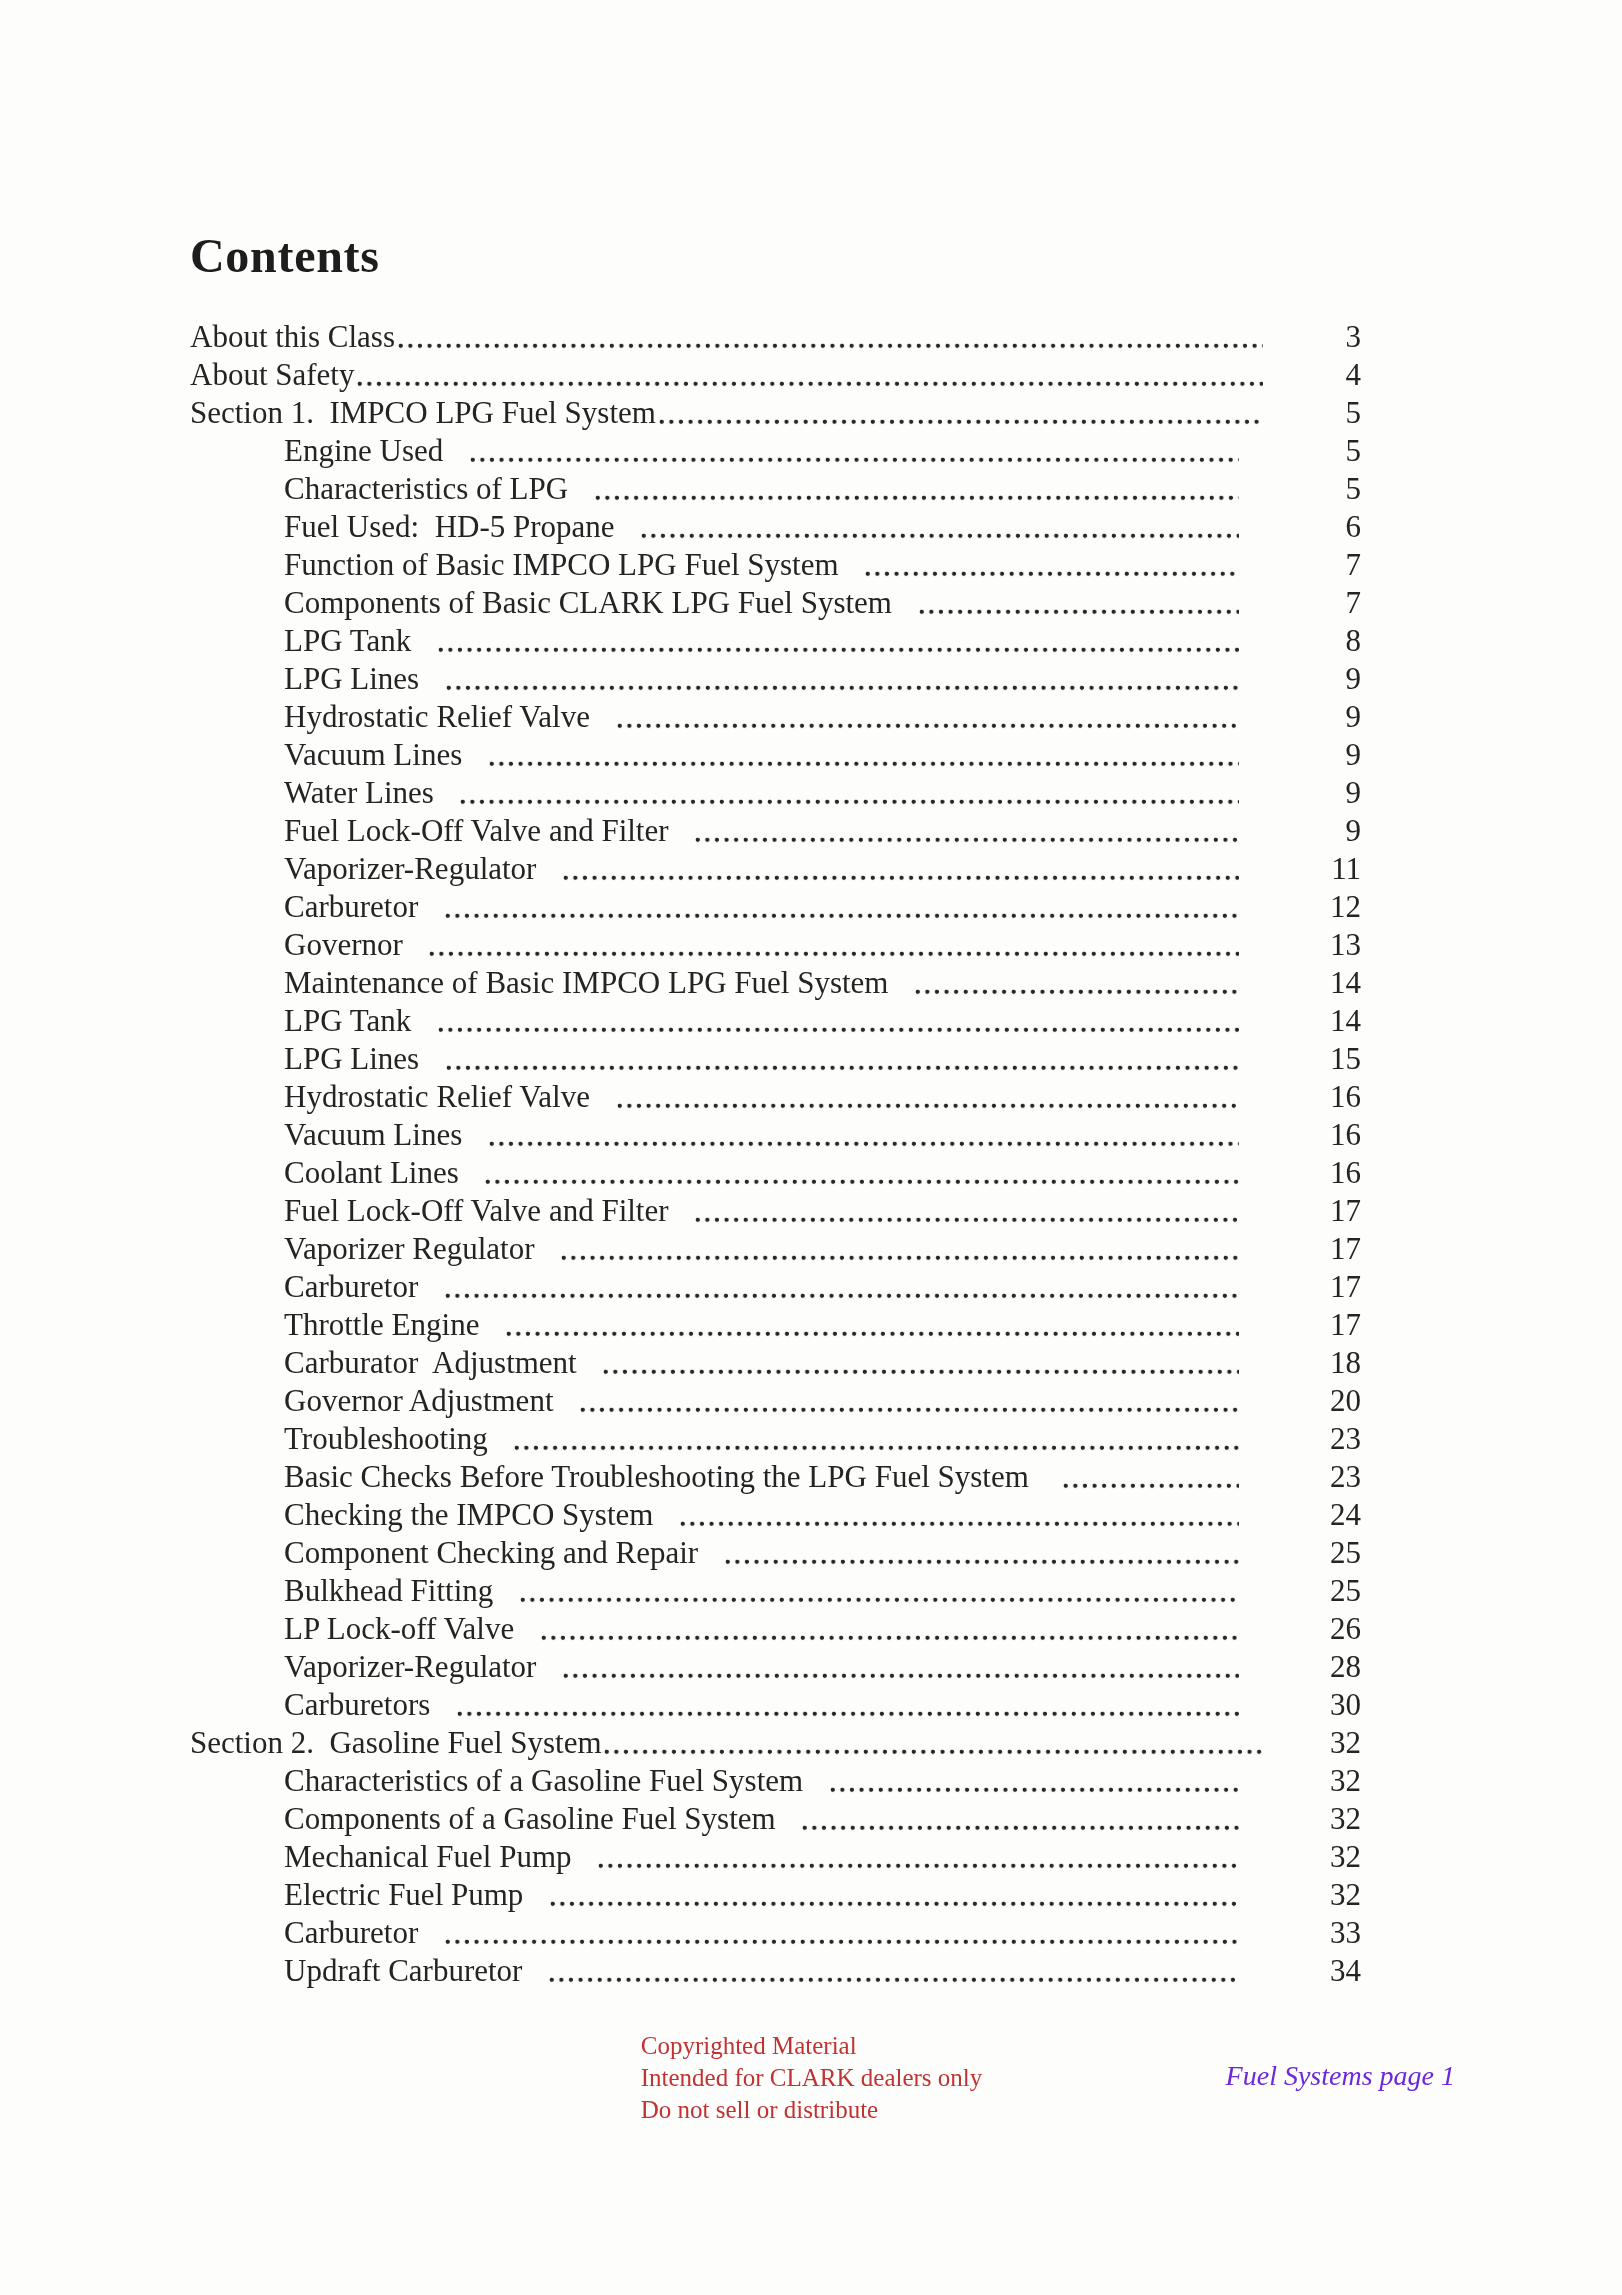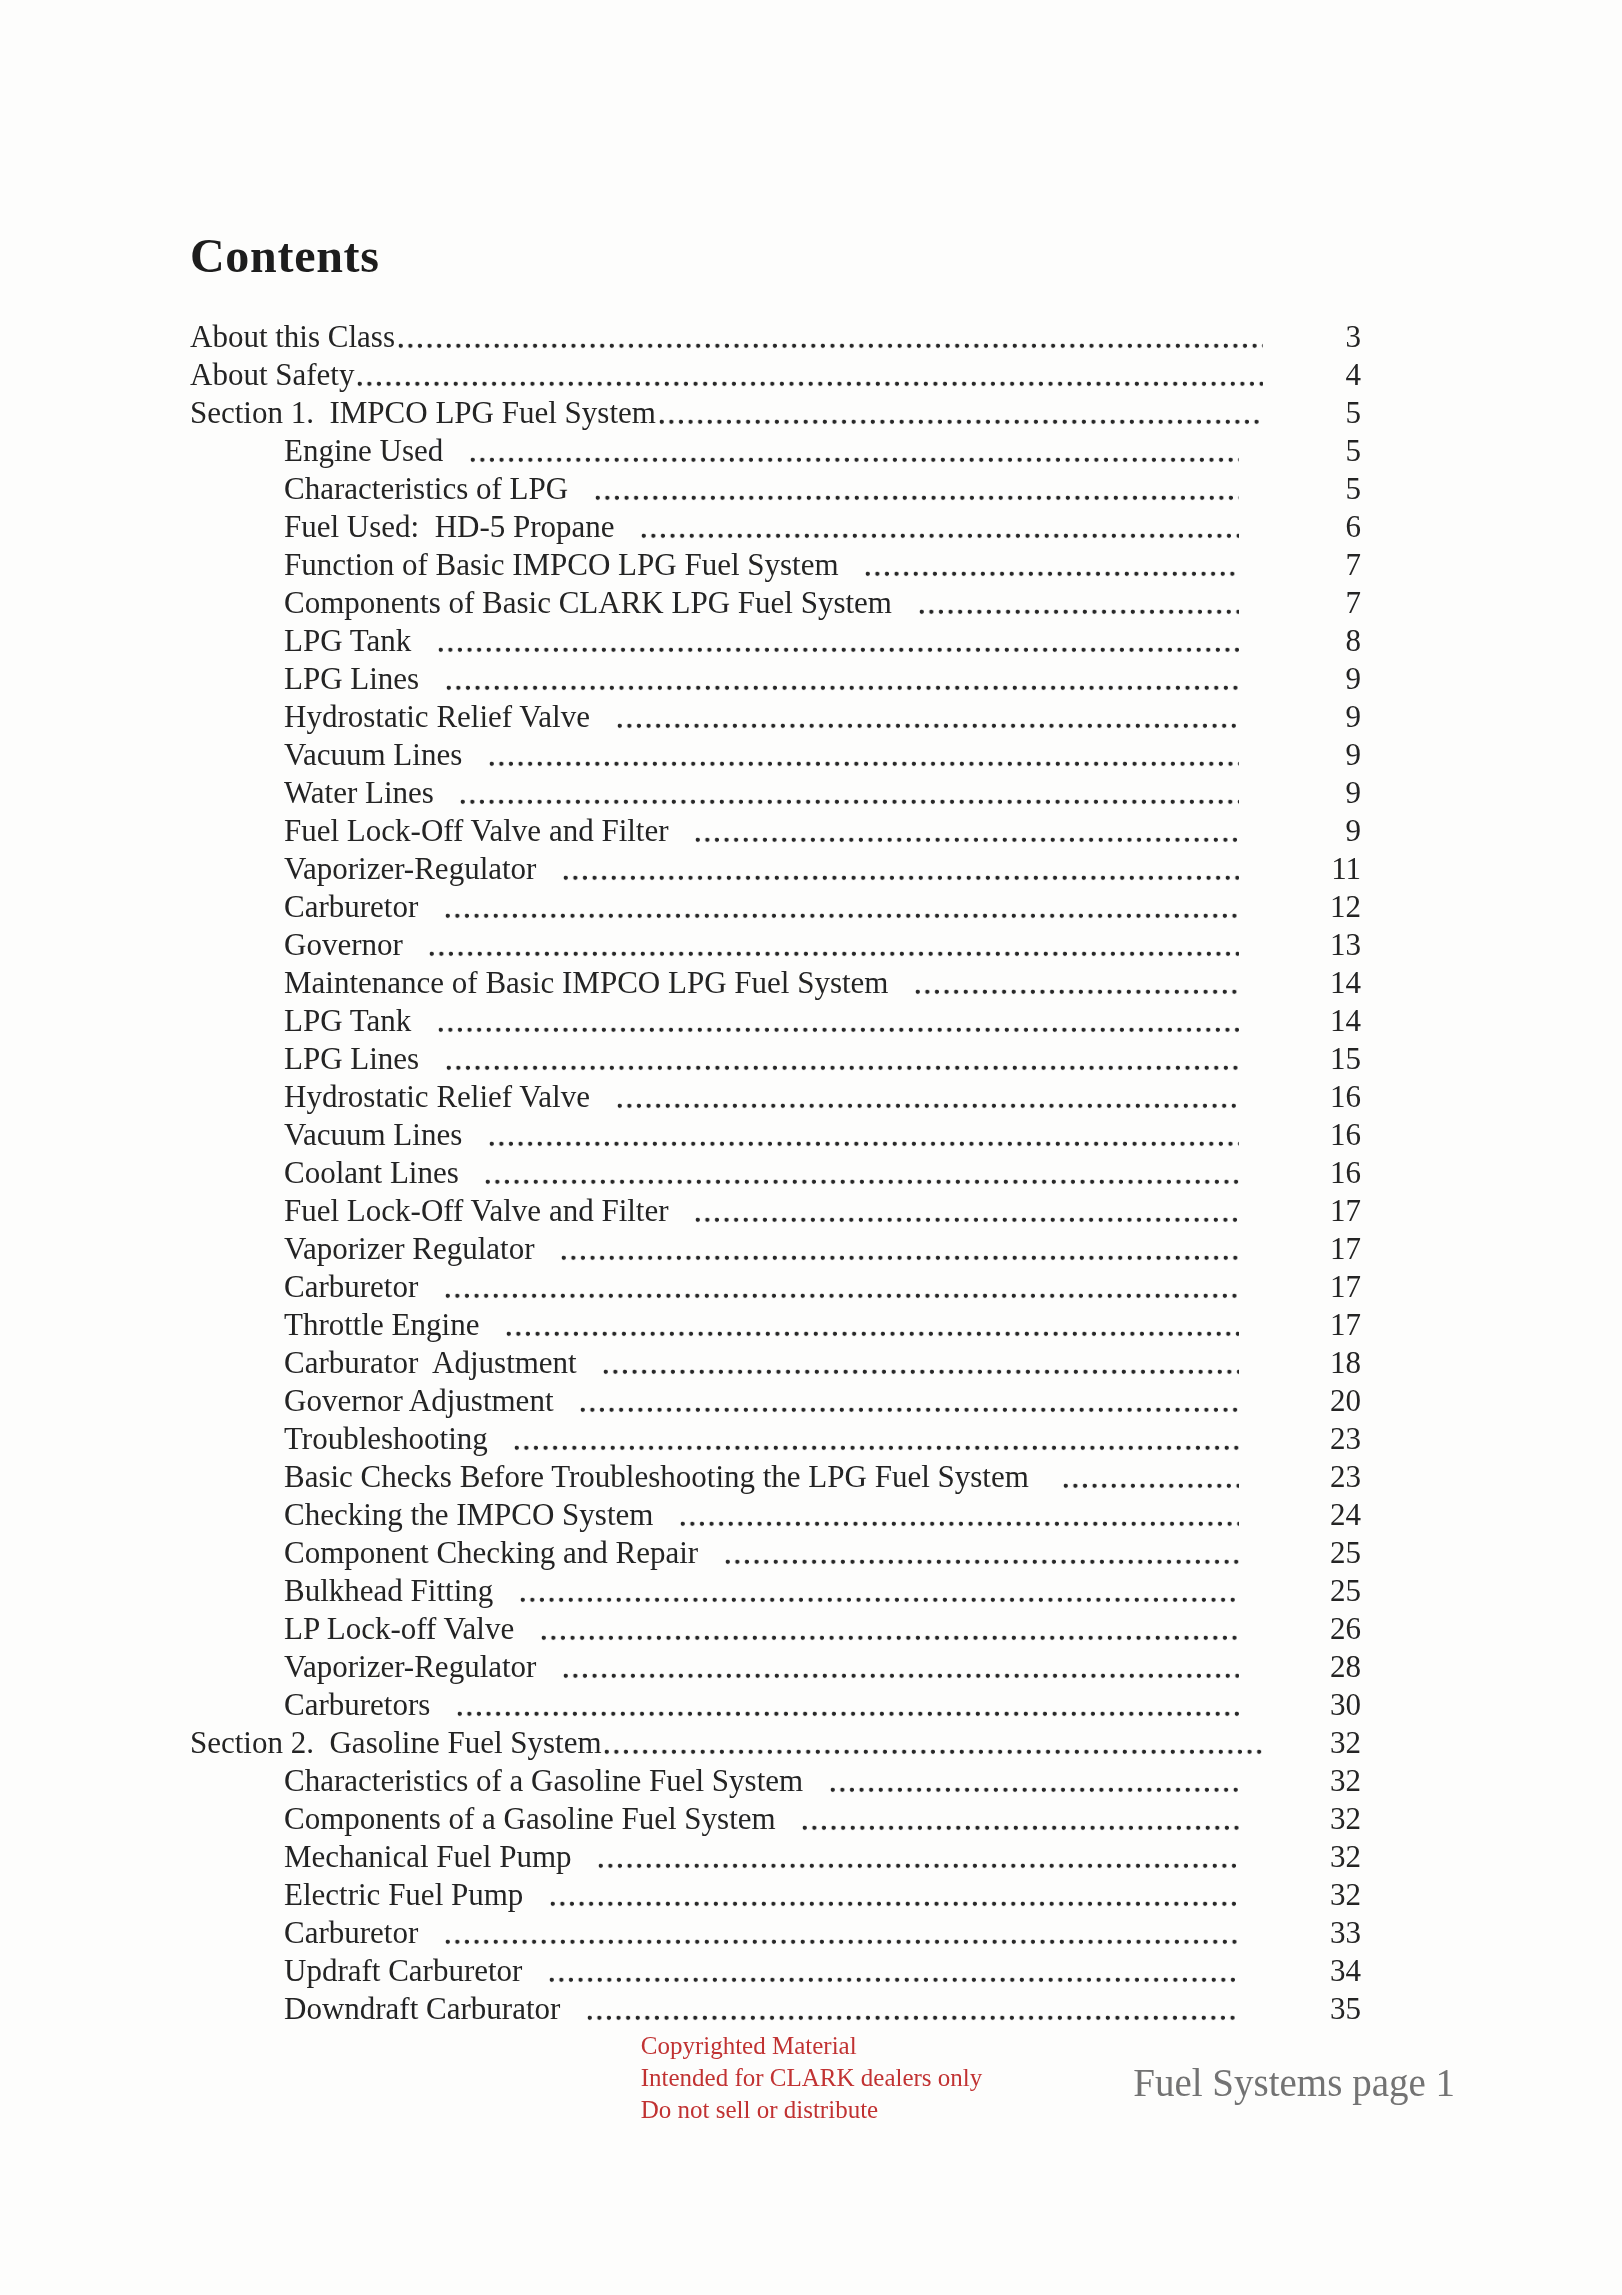--- a/index.html
+++ b/index.html
@@ -70,23 +70,24 @@
     text-align: left;
     color: #c13232;
     font-size: 25px;
     line-height: 32px;
     white-space: nowrap;
   }
   .footer-page {
     position: absolute;
     right: 168px;
     top: 2060px;
-    font-size: 39px;
-    color: #737373;
+    font-size: 28px;
+    color: #6d28d9;
     white-space: nowrap;
+    font-style: italic;
   }
 </style>
 </head>
 <body style="color: rgb(36, 36, 36);">
 
 <div class="page">
 
   <h1 class="doc-title">Contents</h1>
 
   <div class="toc">
@@ -302,25 +303,20 @@
   </div>
       <div class="toc-row indent">
     <span class="toc-label">Carburetor</span>
     <span class="toc-dots"></span>
     <span class="toc-page">33</span>
   </div>
       <div class="toc-row indent">
     <span class="toc-label">Updraft Carburetor</span>
     <span class="toc-dots"></span>
     <span class="toc-page">34</span>
-  </div>
-      <div class="toc-row indent">
-    <span class="toc-label">Downdraft Carburator</span>
-    <span class="toc-dots"></span>
-    <span class="toc-page">35</span>
   </div>
     </div>
 
   <div class="footer-copy" style="color: rgb(193, 50, 50);">
     <div>Copyrighted Material</div>
     <div>Intended for CLARK dealers only</div>
     <div>Do not sell or distribute</div>
   </div>
 
   <div class="footer-page">Fuel Systems page 1</div>

